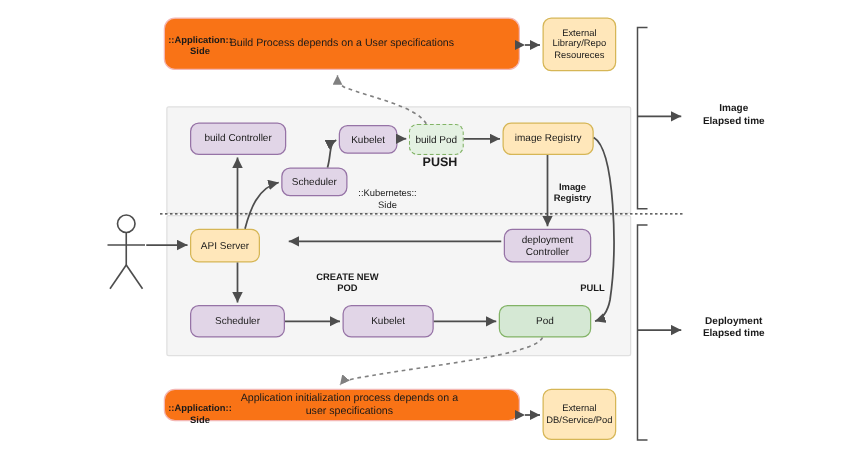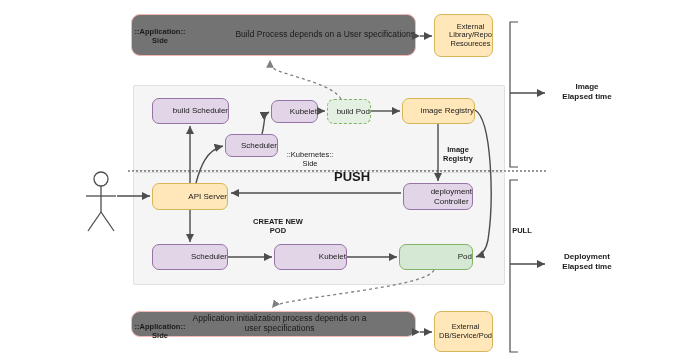--- a/index.html
+++ b/index.html
@@ -5,29 +5,29 @@
   html,body{margin:0;padding:0;}
   body{
     width:686px;height:360px;background:#ffffff;
     font-family:"Liberation Sans", sans-serif;
     position:relative;overflow:hidden;
     color:#1a1a1a;
   }
   #diagram{position:absolute;left:0;top:0;width:686px;height:360px;}
   .node{
     position:absolute;box-sizing:border-box;
-    display:flex;align-items:center;justify-content:flex-end;
+    display:flex;align-items:center;justify-content:center;
     text-align:center;line-height:1.15;
     border-radius:7px;
   }
   .purple{background:#e1d5e7;border:1px solid #9673a6;color:#1a1a1a;}
   .yellow{background:#ffe7ba;border:1px solid #d6b656;color:#1a1a1a;}
   .green{background:#d5e8d4;border:1px solid #82b366;color:#1a1a1a;}
   .green-dashed{background:#e4f1e2;border:1px dashed #82b366;color:#1a1a1a;}
-  .pink{background:#737373;border:1px solid #f4b7b4;color:#1a1a1a;border-radius:9px;}
+  .pink{background:#f97316;border:1px solid #f4b7b4;color:#1a1a1a;border-radius:9px;}
   .k8s-zone{
     position:absolute;background:#f5f5f5;border:1px solid #e0e0e0;
     box-sizing:border-box;border-radius:2px;
   }
   .plain-label{
     position:absolute;text-align:center;line-height:1.2;
     color:#1a1a1a;white-space:pre;font-weight:bold;
   }
   .side-label{
     position:absolute;line-height:1.25;text-align:center;color:#1a1a1a;
@@ -63,21 +63,21 @@
     <span style="white-space:pre-line;">External
 Library/Repo
 Resoureces</span>
   </div>
   <div class="node yellow" style="left:434px;top:311px;width:59px;height:41px;font-size:7.5px;">
     <span style="white-space:pre-line;">External
 DB/Service/Pod</span>
   </div>
 
   <div class="node purple" style="left:152px;top:98px;width:77px;height:26px;font-size:8px;">
-    <span>build Scheduler</span>
+    <span>build Controller</span>
   </div>
 
   <div class="node purple" style="left:225px;top:134px;width:53px;height:23px;font-size:8px;">
     <span>Scheduler</span>
   </div>
 
   <div class="node purple" style="left:271px;top:100px;width:47px;height:23px;font-size:8px;">
     <span>Kubelet</span>
   </div>
 
@@ -85,45 +85,45 @@
     <span>image Registry</span>
   </div>
 
   <div class="node green-dashed" style="left:327px;top:99px;width:44px;height:25px;font-size:8px;">
     <span>build Pod</span>
   </div>
 
   <div class="side-label" style="left:270px;top:150px;width:80px;font-size:7.5px;white-space:pre-line;">::Kubernetes::
 Side</div>
 
-  <div class="node yellow" style="left:152px;top:183px;width:76px;height:27px;font-size:8px;">
+  <div class="node yellow" style="left:152px;top:183px;width:56px;height:27px;font-size:8px;">
     <span>API Server</span>
   </div>
 
   <div class="node purple" style="left:403px;top:183px;width:70px;height:27px;font-size:8px;">
     <span style="white-space:pre-line;">deployment
 Controller</span>
   </div>
 
   <div class="node purple" style="left:152px;top:244px;width:76px;height:26px;font-size:8px;">
     <span>Scheduler</span>
   </div>
 
   <div class="node purple" style="left:274px;top:244px;width:73px;height:26px;font-size:8px;">
     <span>Kubelet</span>
   </div>
 
   <div class="node green" style="left:399px;top:244px;width:74px;height:26px;font-size:8px;">
     <span>Pod</span>
   </div>
 
-  <div class="plain-label" style="left:334px;top:125px;width:36px;font-size:13px;margin-top:44px;">PUSH</div>
+  <div class="plain-label" style="left:334px;top:125px;width:36px;font-size:10px;">PUSH</div>
   <div class="plain-label" style="left:438px;top:145px;width:40px;font-size:7.5px;white-space:pre-line;">Image
 Registry</div>
-  <div class="plain-label" style="left:457px;top:226px;width:34px;font-size:7.5px;margin-left:48px;">PULL</div>
+  <div class="plain-label" style="left:457px;top:226px;width:34px;font-size:7.5px;">PULL</div>
   <div class="plain-label" style="left:238px;top:217px;width:80px;font-size:7.5px;white-space:pre-line;">CREATE NEW
 POD</div>
 
   <div class="plain-label" style="left:552px;top:82px;width:70px;font-size:8px;white-space:pre-line;">Image
 Elapsed time</div>
   <div class="plain-label" style="left:552px;top:252px;width:70px;font-size:8px;white-space:pre-line;">Deployment
 Elapsed time</div>
 
   <svg width="686" height="360" viewBox="0 0 686 360">
     <defs>

